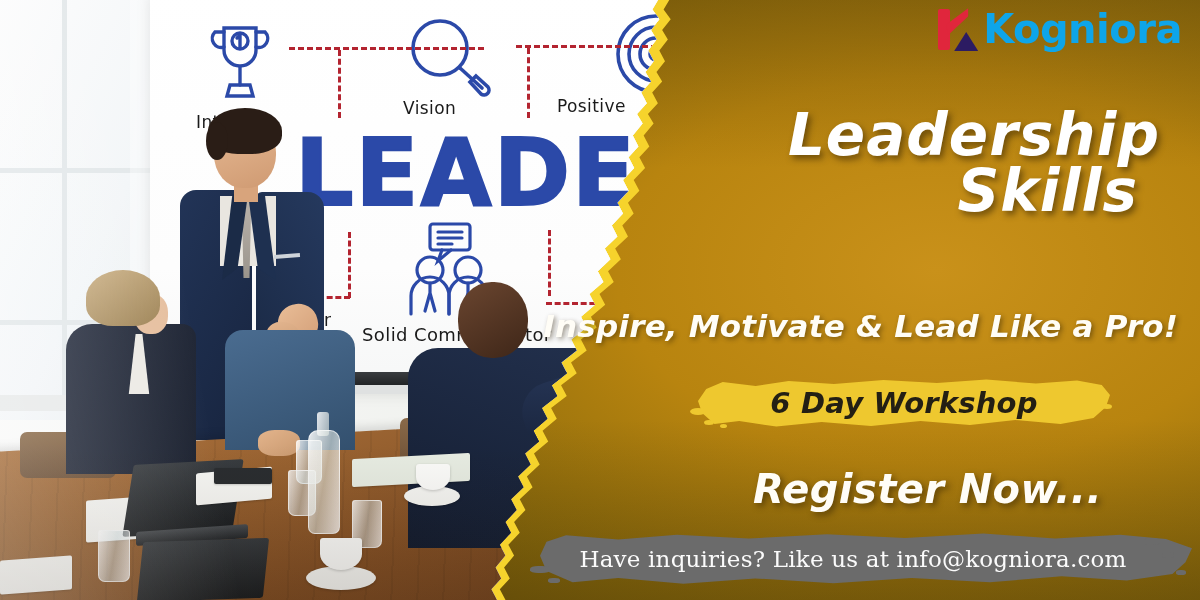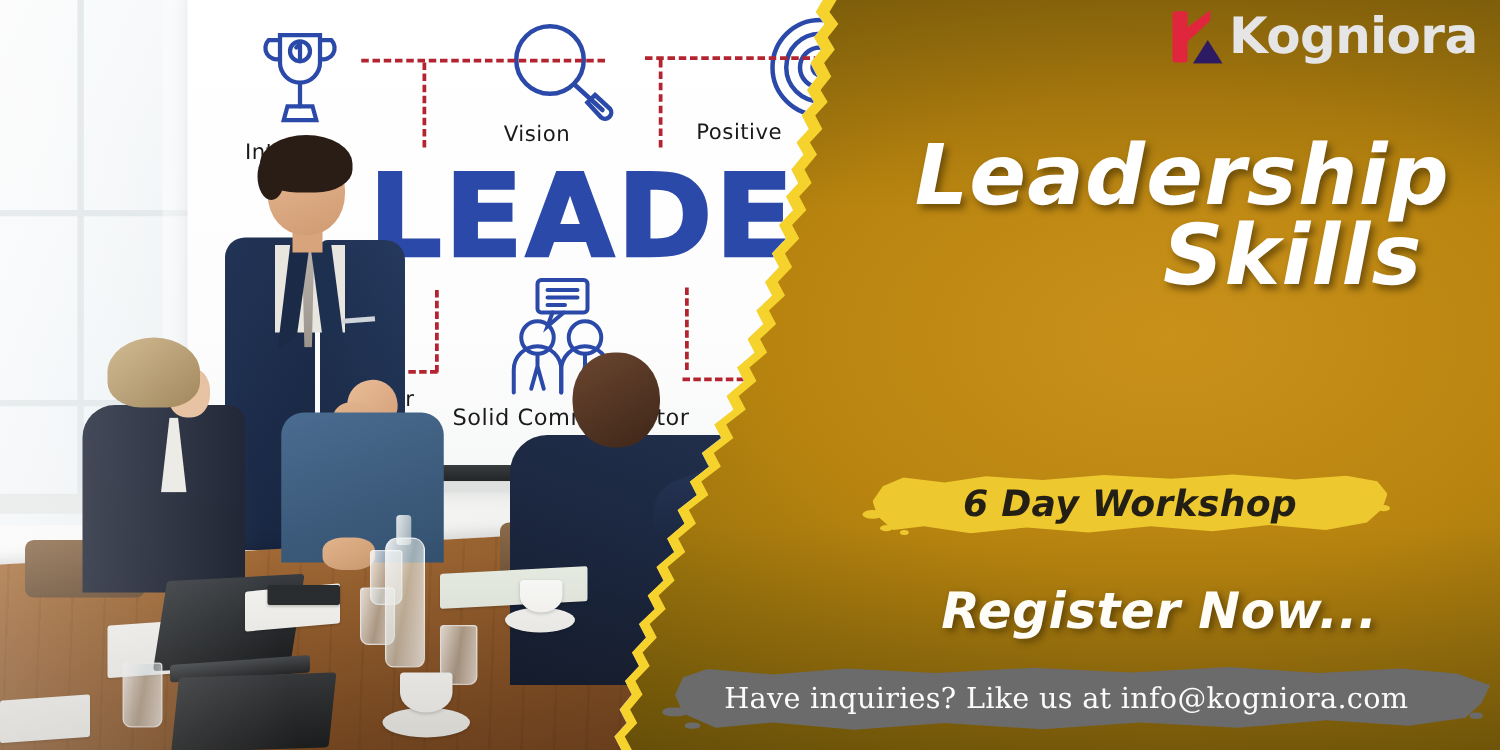--- a/index.html
+++ b/index.html
@@ -176,26 +176,26 @@
                linear-gradient(0deg,rgba(30,18,6,.16) 0%,rgba(0,0,0,0) 26%);}
 
   
   .logo{position:absolute;right:18px;top:6px;display:flex;align-items:center;gap:3px;}
   .logo-k{position:relative;width:44px;height:46px;}
   .k-bar{position:absolute;left:2px;top:3px;width:12px;height:41px;background:#e0263c;border-radius:2px;}
   .k-diag{position:absolute;left:10px;top:2px;width:15px;height:27px;background:#e0263c;
     clip-path:polygon(100% 0,100% 30%,10% 100%,0 62%);transform:scaleX(1.5);transform-origin:left top;}
   .k-tri{position:absolute;left:18px;top:26px;width:24px;height:19px;background:#2c1b62;
     clip-path:polygon(50% 0,100% 100%,0 100%);}
-  .logo-word{font-family:"DejaVu Sans",sans-serif;font-weight:bold;font-size:40px;color:#e5e5e5;
+  .logo-word{font-family:"DejaVu Sans",sans-serif;font-weight:bold;font-size:40px;color:#0ea5e9;
     letter-spacing:-.5px;line-height:1;}
 
   .headline{position:absolute;right:40px;top:108px;text-align:right;
     font-family:"DejaVu Sans",sans-serif;font-style:italic;font-weight:bold;
-    color:#ffffff;font-size:67px;line-height:.96;letter-spacing:1px;
+    color:#ffffff;font-size:58px;line-height:.96;letter-spacing:1px;
     text-shadow:3px 4px 6px rgba(40,26,2,.5);}
   .headline .l2{display:block;padding-right:22px;}
 
   .tagline{position:absolute;right:22px;top:308px;
     font-family:"DejaVu Sans",sans-serif;font-style:italic;font-weight:bold;
     color:#fffdf6;font-size:31px;letter-spacing:.2px;white-space:nowrap;
     text-shadow:2px 2px 5px rgba(40,26,2,.45);}
 
   .wbanner{position:absolute;left:698px;top:378px;width:412px;height:50px;}
   .wb-brush{position:absolute;inset:0;background:#eec82f;
@@ -374,20 +374,21 @@
         <div class="k-tri"></div>
     </div>
     <div class="logo-word">Kogniora</div>
   </div>
 
   <div class="headline">
     <span>Leadership</span>
     <span class="l2">Skills</span>
   </div>
 
+  <div class="tagline">Inspire, Motivate &amp; Lead Like a Pro!</div>
 
   <div class="wbanner">
     <div class="wb-brush"></div>
     <div class="wb-fleck" style="left:-8px;top:30px;width:16px;height:7px;"></div>
     <div class="wb-fleck" style="left:6px;top:42px;width:10px;height:5px;"></div>
     <div class="wb-fleck" style="left:22px;top:46px;width:7px;height:4px;"></div>
     <div class="wb-fleck" style="left:392px;top:8px;width:14px;height:6px;"></div>
     <div class="wb-fleck" style="left:404px;top:26px;width:10px;height:5px;"></div>
     <div class="wb-text">6 Day Workshop</div>
   </div>

